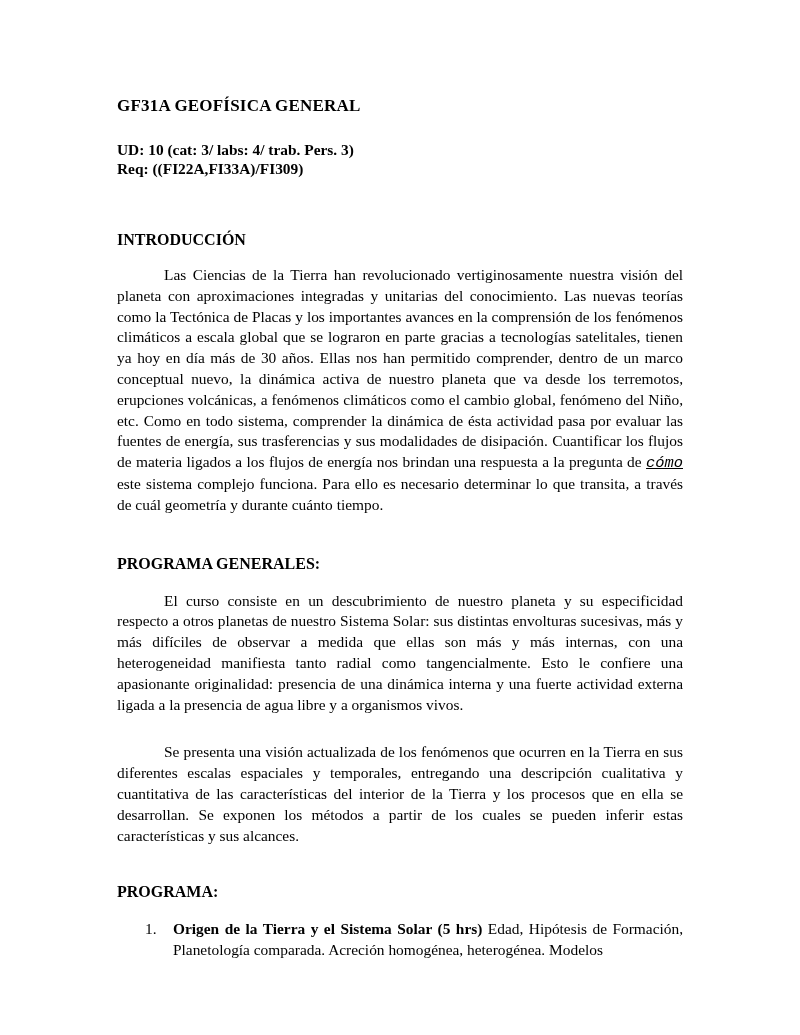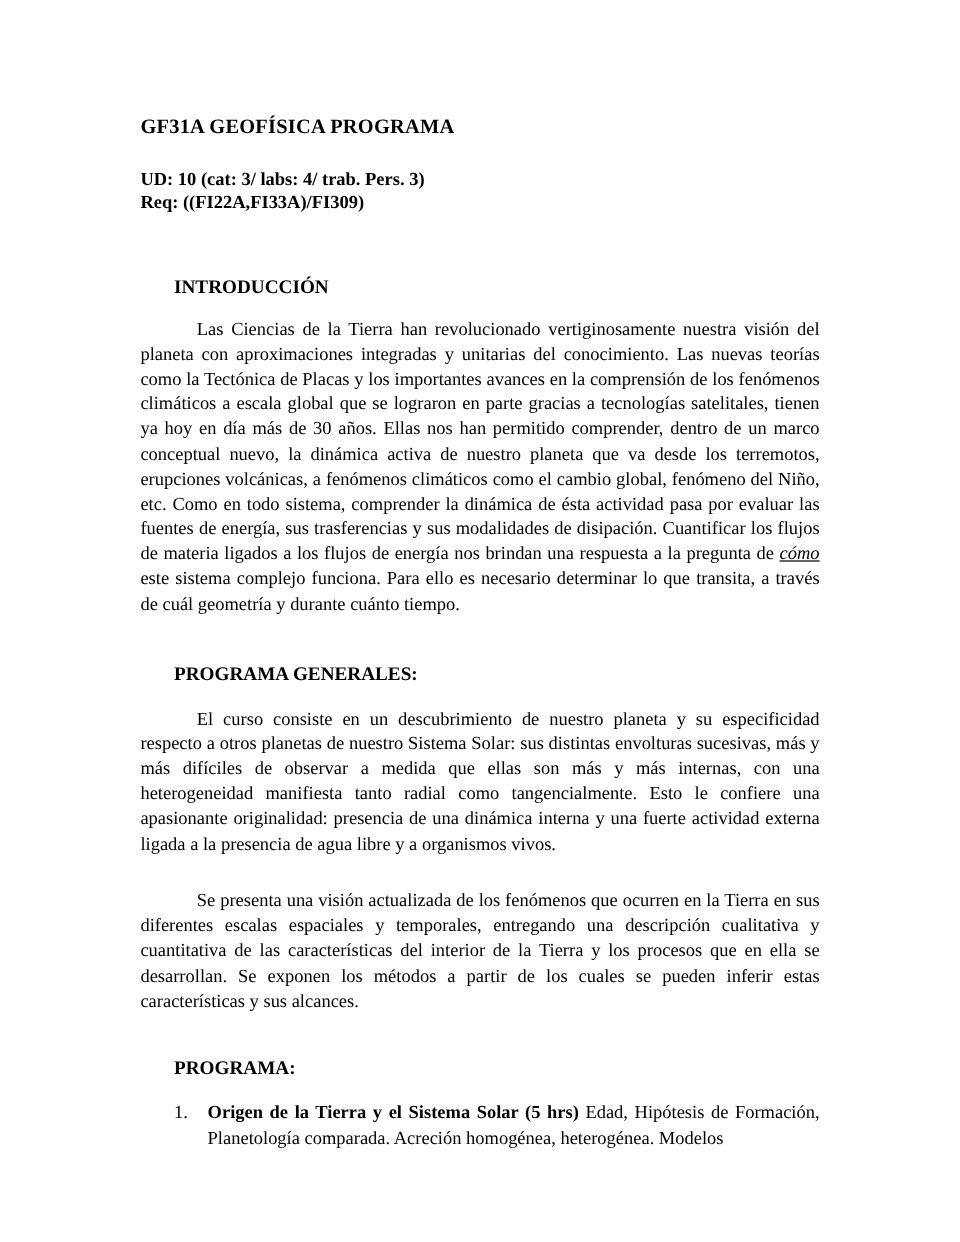--- a/index.html
+++ b/index.html
@@ -14,44 +14,44 @@
     padding: 96px 117px 0 117px;
     overflow: hidden;
     background: #ffffff;
   }
   h1, h2, p { margin: 0; padding: 0; }
   .course-title {
     font-size: 17px; font-weight: bold; line-height: 20px;
     margin-bottom: 24px; letter-spacing: 0.2px;
   }
   .meta-line { font-size: 15.4px; font-weight: bold; line-height: 19px; }
-  .section-heading { font-size: 16px; font-weight: bold; line-height: 19px; margin-left: 28px; }
+  .section-heading { font-size: 16px; font-weight: bold; line-height: 19px; }
   .heading-intro { margin-top: 52px; margin-bottom: 16px; }
   .heading-obj  { margin-top: 38px; margin-bottom: 18px; }
   .heading-prog { margin-top: 36px; margin-bottom: 18px; }
   .body-par {
     font-size: 15.4px; line-height: 20.8px;
     text-align: justify; text-indent: 47px;
   }
   .par-gap { margin-top: 27px; }
-  .emph { font-style: italic; text-decoration: underline; }
+  .emph { font-style: italic; text-decoration: underline; font-family: Liberation Mono, monospace; }
   .program-item {
     display: flex;
     font-size: 15.4px; line-height: 20.8px;
   }
   .item-number { flex: 0 0 28px; margin-left: 28px; }
   .item-body { flex: 1; text-align: justify; }
   .item-title { font-weight: bold; }
 </style>
 </head>
 <body>
 
 <div class="page">
 
-  <h1 class="course-title">GF31A GEOFÍSICA PROGRAMA</h1>
+  <h1 class="course-title">GF31A GEOFÍSICA GENERAL</h1>
 
   <p class="meta-line">UD: 10 (cat: 3/ labs: 4/ trab. Pers. 3)</p>
 
   <p class="meta-line">Req: ((FI22A,FI33A)/FI309)</p>
 
   <h2 class="section-heading heading-intro">INTRODUCCIÓN</h2>
 
   <p class="body-par"><span>Las Ciencias de la Tierra han revolucionado vertiginosamente nuestra visión del planeta con aproximaciones integradas y unitarias del conocimiento. Las nuevas teorías como la Tectónica de Placas y los importantes avances en la comprensión de los fenómenos climáticos a escala global que se lograron en parte gracias a tecnologías satelitales, tienen ya hoy en día más de 30 años. Ellas nos han permitido comprender, dentro de un marco conceptual nuevo, la dinámica activa de nuestro planeta que va desde los terremotos, erupciones volcánicas, a fenómenos climáticos como el cambio global, fenómeno del Niño, etc.  Como en todo sistema, comprender la dinámica de ésta actividad pasa por evaluar las fuentes de energía, sus trasferencias y sus modalidades de disipación. Cuantificar los flujos de materia ligados a los flujos de energía nos brindan una respuesta a la pregunta de </span><span class="emph">cómo</span><span> este sistema complejo funciona. Para ello es necesario determinar lo que transita, a través de cuál geometría y durante cuánto tiempo.</span></p>
 
   <h2 class="section-heading heading-obj">PROGRAMA GENERALES:</h2>

